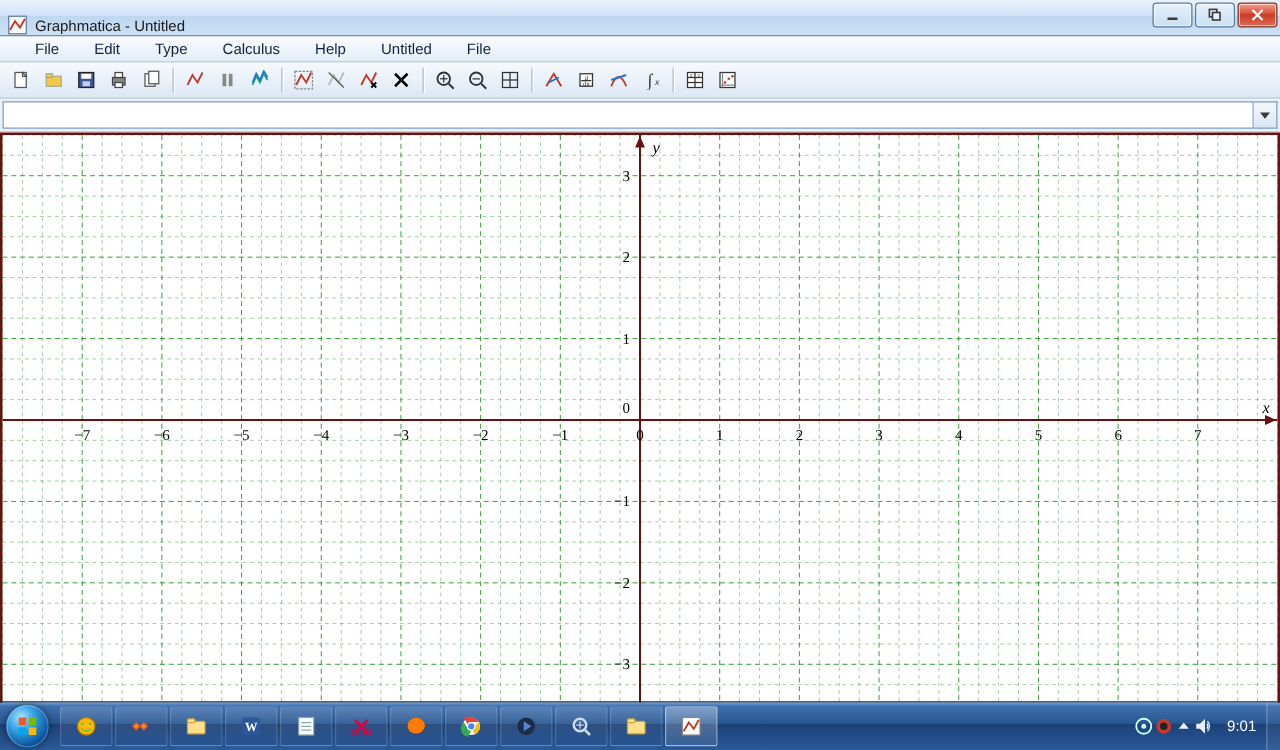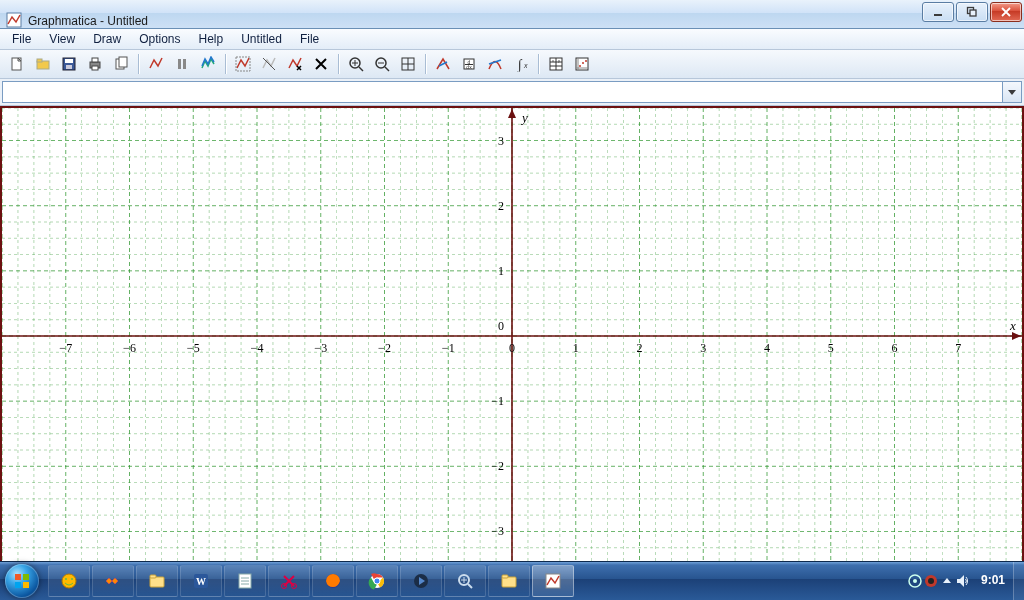--- a/index.html
+++ b/index.html
@@ -51,22 +51,22 @@
   }
   .win-btn svg { width: 12px; height: 12px; }
 
   
   .menubar {
     height: 20px;
     background: linear-gradient(to bottom, #fafcff, #e3edf8);
     border-bottom: 1px solid #b7c7da;
     display: flex;
     align-items: center;
-    padding: 0 4px;
-    gap: 2px;
+    padding: 0 20px;
+    gap: 12px;
   }
   .menubar .menu-item {
     padding: 2px 8px;
     color: #102040;
     border-radius: 2px;
     cursor: default;
   }
 
   
   .toolbar {
@@ -181,23 +181,22 @@
     background: linear-gradient(to bottom, rgba(255,255,255,.15), rgba(255,255,255,0));
   }
   .task-item.active {
     background: linear-gradient(to bottom, rgba(255,255,255,.35), rgba(255,255,255,.08));
     border-color: rgba(255,255,255,.4);
   }
   .task-item svg, .task-item .ticon { width: 18px; height: 18px; }
   .tray {
     margin-left: auto;
     display: flex;
-    align-items: flex-start;
+    align-items: center;
     padding: 0 8px;
-    font-weight: bold;
   }
   .tray .clock { font-size: 12px; color: #fff; min-width: 34px; text-align: right; }
   .tray-icon { width: 16px; height: 16px; display:flex; align-items:center; justify-content:center; }
   .show-desktop {
     width: 10px; height: 38px;
     border-left: 1px solid rgba(255,255,255,.25);
     background: rgba(255,255,255,.05);
   }
 </style>
 </head>
@@ -226,23 +225,23 @@
     <div class="win-btn close">
       <svg viewBox="0 0 12 12">
           <path d="M2 2 L10 10 M10 2 L2 10" stroke="#fff" stroke-width="1.8"></path>
         </svg>
     </div>
   </div>
 </div>
 
 <div class="menubar">
   <span class="menu-item">File</span>
-  <span class="menu-item">View</span>
-  <span class="menu-item">Draw</span>
-  <span class="menu-item">Options</span>
+  <span class="menu-item">Edit</span>
+  <span class="menu-item">Type</span>
+  <span class="menu-item">Calculus</span>
   <span class="menu-item">Help</span>
   <span class="menu-item">Untitled</span>
   <span class="menu-item">File</span>
 </div>
 
 <div class="toolbar" id="toolbar">
     <div class="tbtn">
       <svg viewBox="0 0 16 16">
         <rect x="3" y="2" width="9" height="12" fill="#fff" stroke="#555"></rect>
         <polygon points="9,2 12,5 9,5" fill="#ddd" stroke="#555"></polygon>

